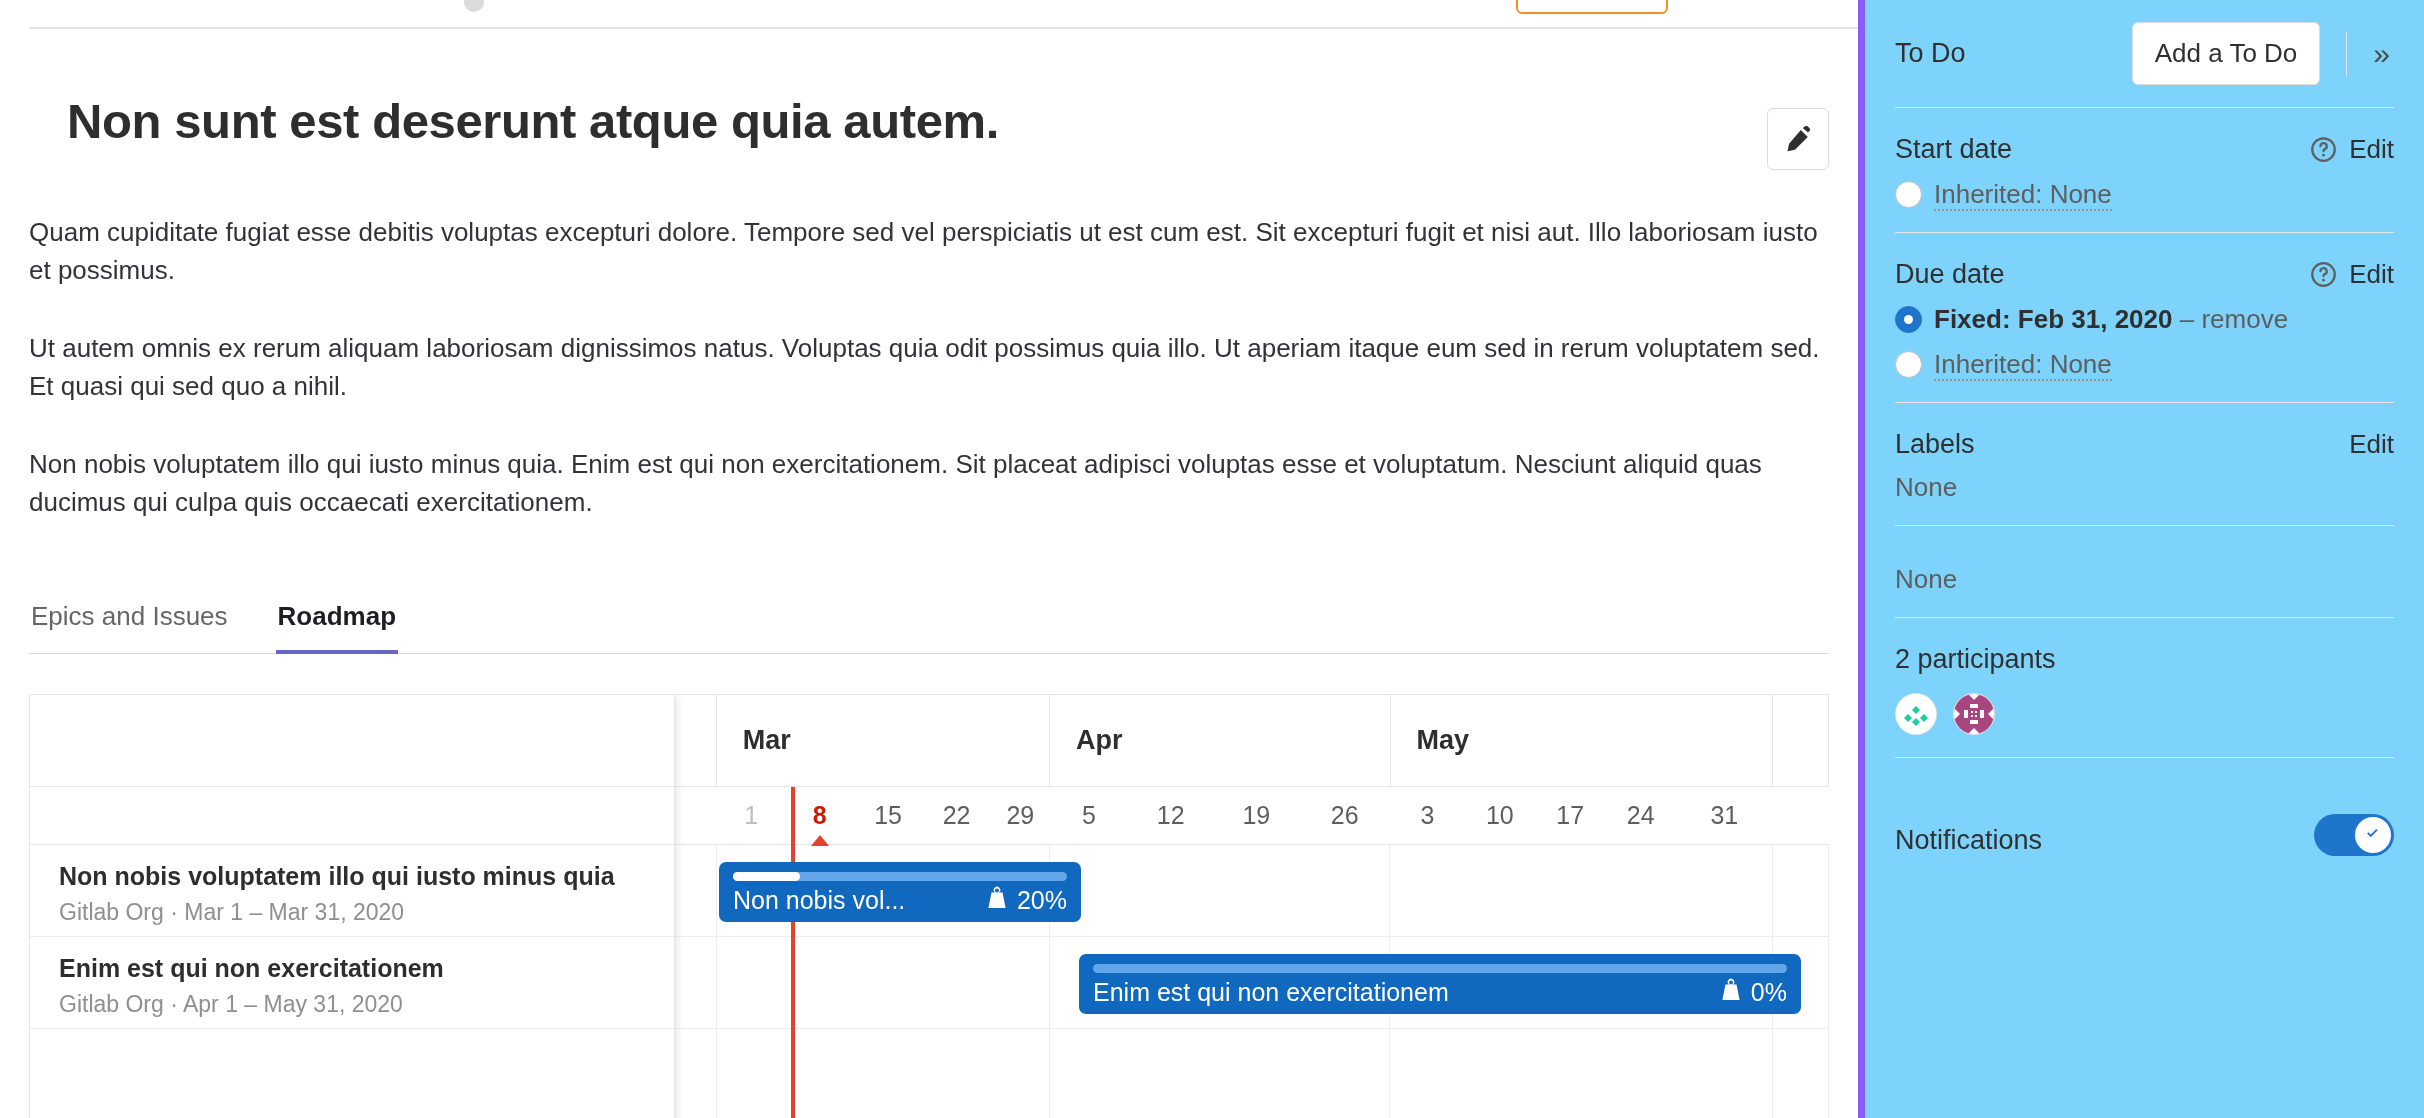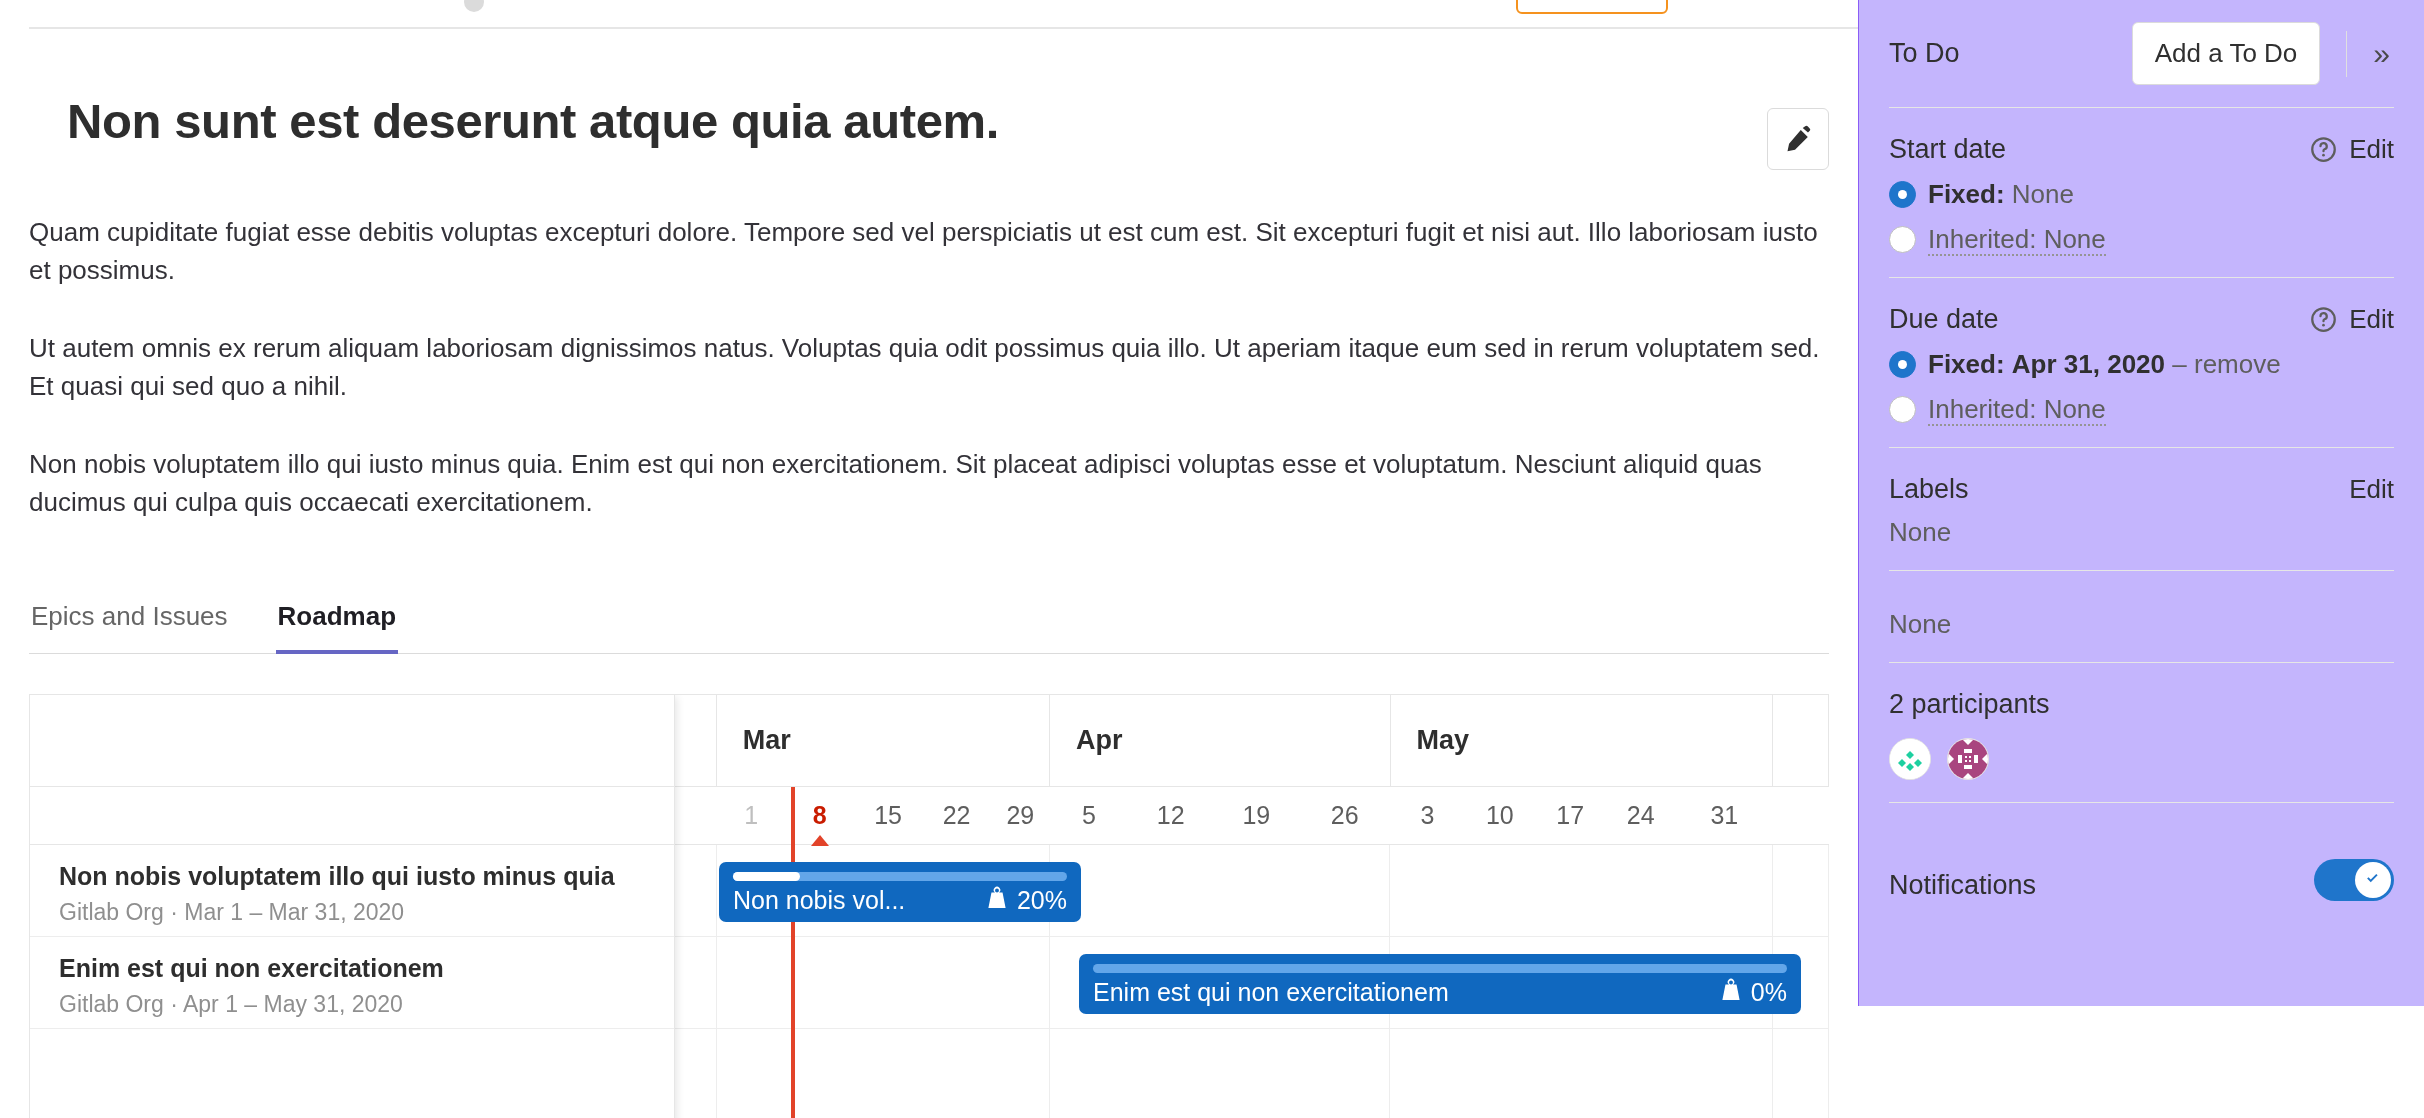--- a/index.html
+++ b/index.html
@@ -138,22 +138,22 @@
   .bar-body {
     display: flex; align-items: center; justify-content: space-between;
     margin-top: 4px; color: #fff; font-size: 25px; white-space: nowrap;
   }
   .bar-label { overflow: hidden; text-overflow: ellipsis; }
   .bar-pct { display: flex; align-items: center; gap: 7px; flex: none; margin-left: 16px; }
   .bar-pct svg { width: 26px; height: 26px; fill: #fff; }
 
   
   .sidebar {
-    width: 566px; height: 1006px; background: #c4b5fd;
-    border-left: 1px solid #8b5cf6;
+    width: 566px; height: 1118px; background: #7dd3fc;
+    border-left: 7px solid #8b5cf6;
     padding: 0 30px; overflow: hidden;
   }
   .sb-head {
     height: 108px; display: flex; align-items: center; justify-content: space-between;
     border-bottom: 1px solid #e6e6e6;
   }
   .sb-head-title { font-size: 27px; color: #303030; }
   .sb-head-right { display: flex; align-items: center; gap: 0; }
   .todo-btn {
     border: 1px solid #dbdbdb; border-radius: 6px; background: #fff;
@@ -381,27 +381,20 @@
             <svg viewBox="0 0 24 24" aria-hidden="true">
                 <circle cx="12" cy="12" r="10" fill="none" stroke="#5e5e5e" stroke-width="2"></circle>
                 <path d="M9.3 9.1a2.8 2.8 0 1 1 3.5 2.7c-.6.2-.8.6-.8 1.2v.5" fill="none" stroke="#5e5e5e" stroke-width="2" stroke-linecap="round"></path>
                 <circle cx="12" cy="17" r="1.2" fill="#5e5e5e"></circle>
               </svg>
           </span>
           <span class="sb-edit">Edit</span>
         </span>
       </div>
       <div class="radio-row">
-        <span class="radio checked"></span>
-        <span class="radio-text">
-          <span class="strong">Fixed:</span>
-          <span class="muted">None</span>
-        </span>
-      </div>
-      <div class="radio-row">
         <span class="radio"></span>
         <span class="radio-text"><span class="dotted">Inherited: None</span></span>
       </div>
     </div>
 
     <div class="sb-block">
       <div class="sb-row">
         <span class="sb-label">Due date</span>
         <span class="sb-actions">
           <span class="help-icon">
@@ -411,21 +404,21 @@
                 <circle cx="12" cy="17" r="1.2" fill="#5e5e5e"></circle>
               </svg>
           </span>
           <span class="sb-edit">Edit</span>
         </span>
       </div>
       <div class="radio-row">
         <span class="radio checked"></span>
         <span class="radio-text">
           <span class="strong">Fixed:</span>
-          <span class="strong">Apr 31, 2020</span>
+          <span class="strong">Feb 31, 2020</span>
           <span class="remove-link">–</span>
           <span class="remove-link">remove</span>
         </span>
       </div>
       <div class="radio-row">
         <span class="radio"></span>
         <span class="radio-text"><span class="dotted">Inherited: None</span></span>
       </div>
     </div>
 

